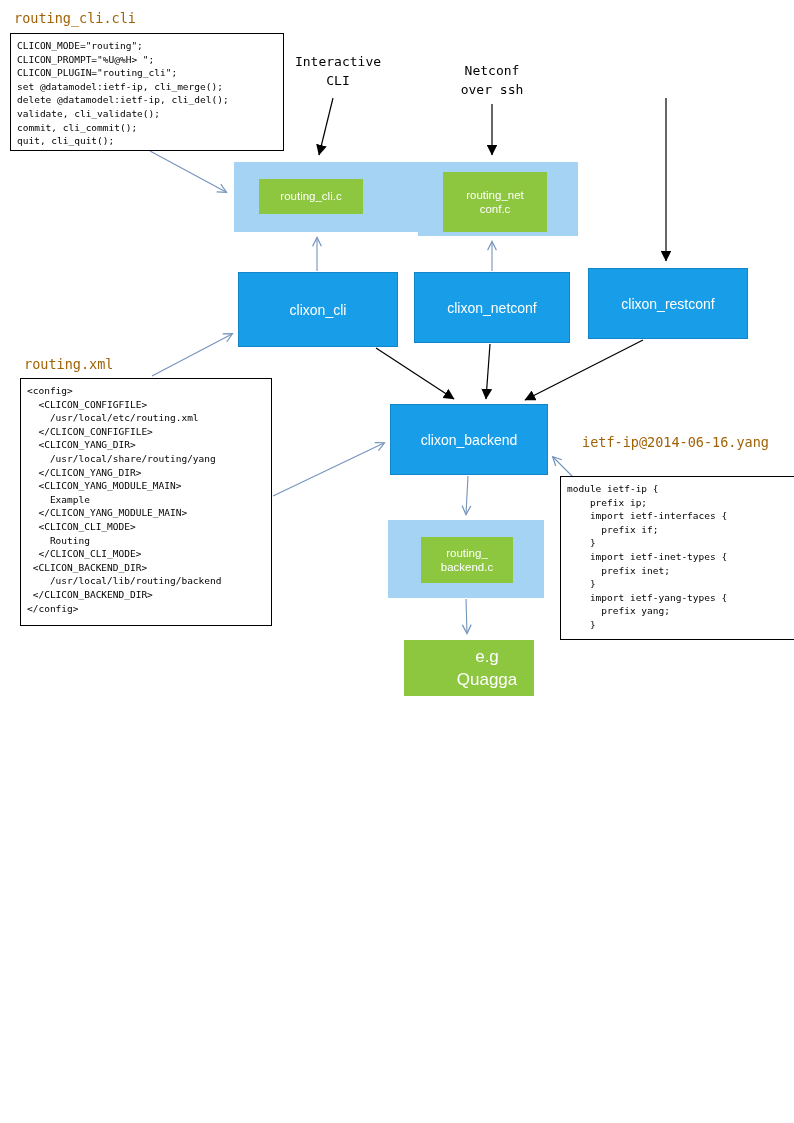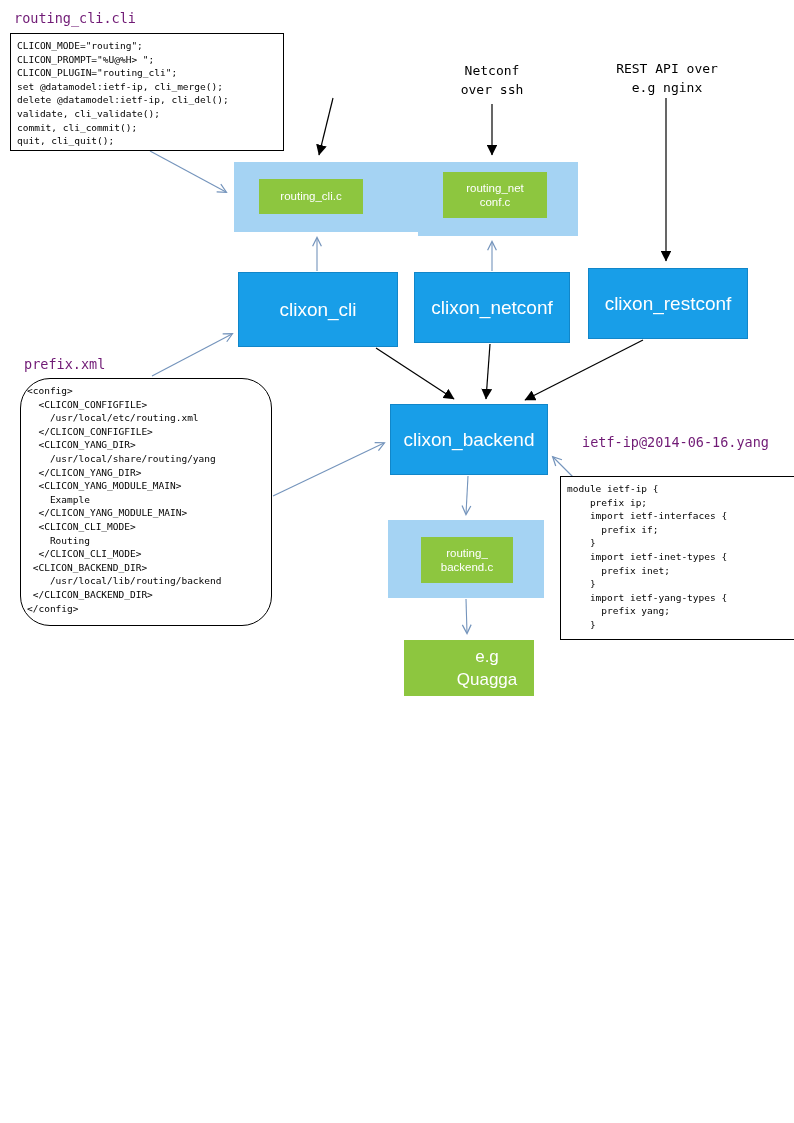--- a/index.html
+++ b/index.html
@@ -9,32 +9,32 @@
   svg.arrows { position:absolute; left:0; top:0; width:794px; height:1123px; z-index:1; pointer-events:none; }
 
   .code-box {
     position:absolute; z-index:2;
     background:#ffffff; border:1px solid #000000;
     font-family:"DejaVu Sans Mono", monospace;
     font-size:9.5px; line-height:13.6px;
     white-space:pre; color:#000; padding:5px 6px 3px 6px;
   }
   .section-label {
-    position:absolute; z-index:2; color:#701a75;
+    position:absolute; z-index:2; color:#a16207;
     font-family:"DejaVu Sans Mono", monospace; font-size:13.5px;
   }
   .flow-label {
     position:absolute; z-index:2; color:#000; text-align:center;
     font-family:"DejaVu Sans Mono", monospace; font-size:13px; line-height:18.5px;
     white-space:pre-line;
   }
   .node-blue {
     position:absolute; z-index:2;
     background:#189ee8; border:1px solid #1186c9;
-    color:#ffffff; font-family:"Liberation Sans", sans-serif; font-size:19px;
+    color:#ffffff; font-family:"Liberation Sans", sans-serif; font-size:14px;
     display:flex; align-items:center; justify-content:center; text-align:center;
   }
   .container-lightblue {
     position:absolute; z-index:2;
     background:#a5d3f3;
   }
   .node-green {
     position:absolute; z-index:3;
     background:#8dc63f;
     color:#ffffff; font-family:"Liberation Sans", sans-serif;
@@ -70,37 +70,37 @@
     <line x1="317" y1="271" x2="317" y2="238" stroke="#7494bc" stroke-width="1.1" marker-end="url(#mblue)"></line>
     <line x1="492" y1="271" x2="492" y2="242" stroke="#7494bc" stroke-width="1.1" marker-end="url(#mblue)"></line>
     <line x1="152" y1="376" x2="232" y2="334" stroke="#7494bc" stroke-width="1.1" marker-end="url(#mblue)"></line>
     <line x1="273" y1="496" x2="384" y2="443" stroke="#7494bc" stroke-width="1.1" marker-end="url(#mblue)"></line>
     <line x1="574" y1="478" x2="553" y2="457" stroke="#7494bc" stroke-width="1.1" marker-end="url(#mblue)"></line>
     <line x1="468" y1="476" x2="466" y2="514" stroke="#7494bc" stroke-width="1.1" marker-end="url(#mblue)"></line>
     <line x1="466" y1="599" x2="467" y2="633" stroke="#7494bc" stroke-width="1.1" marker-end="url(#mblue)"></line>
   </svg>
 
   <div class="section-label" style="left:14px; top:10px;">routing_cli.cli</div>
-  <div class="section-label" style="left:24px; top:356px;">prefix.xml</div>
+  <div class="section-label" style="left:24px; top:356px;">routing.xml</div>
   <div class="section-label" style="left:582px; top:434px;">ietf-ip@2014-06-16.yang</div>
 
+  <div class="flow-label" style="left:282px; top:53px; width:112px;">Interactive
+CLI</div>
   <div class="flow-label" style="left:437px; top:62px; width:110px;">Netconf
 over ssh</div>
-  <div class="flow-label" style="left:594px; top:60px; width:146px;">REST API over
-e.g nginx</div>
 
   <div class="code-box" style="left:10px; top:33px; width:274px; height:118px;">CLICON_MODE="routing";
 CLICON_PROMPT="%U@%H&gt; ";
 CLICON_PLUGIN="routing_cli";
 set @datamodel:ietf-ip, cli_merge();
 delete @datamodel:ietf-ip, cli_del();
 validate, cli_validate();
 commit, cli_commit();
 quit, cli_quit();</div>
-  <div class="code-box" style="left:20px; top:378px; width:252px; height:248px;border-radius:30px;">&lt;config&gt;
+  <div class="code-box" style="left:20px; top:378px; width:252px; height:248px;">&lt;config&gt;
   &lt;CLICON_CONFIGFILE&gt;
     /usr/local/etc/routing.xml
   &lt;/CLICON_CONFIGFILE&gt;
   &lt;CLICON_YANG_DIR&gt;
     /usr/local/share/routing/yang
   &lt;/CLICON_YANG_DIR&gt;
   &lt;CLICON_YANG_MODULE_MAIN&gt;
     Example
   &lt;/CLICON_YANG_MODULE_MAIN&gt;
   &lt;CLICON_CLI_MODE&gt;
@@ -120,21 +120,21 @@
     }
     import ietf-yang-types {
       prefix yang;
     }</div>
 
   <div class="container-lightblue" style="left:234px; top:162px; width:188px; height:70px;">
     <div class="node-green inner-green" style="left:25px; top:17px; width:104px; height:35px;">routing_cli.c</div>
   </div>
 
   <div class="container-lightblue" style="left:418px; top:162px; width:160px; height:74px;">
-    <div class="node-green inner-green" style="left:25px; top:10px; width:104px; height:46px;">routing_net
+    <div class="node-green inner-green" style="left:25px; top:10px; width:104px; height:60px;">routing_net
 conf.c</div>
   </div>
 
   <div class="container-lightblue" style="left:388px; top:520px; width:156px; height:78px;">
     <div class="node-green inner-green" style="left:33px; top:17px; width:92px; height:46px;">routing_
 backend.c</div>
   </div>
 
   <div class="node-blue" style="left:238px; top:272px; width:160px; height:75px;">clixon_cli</div>
   <div class="node-blue" style="left:414px; top:272px; width:156px; height:71px;">clixon_netconf</div>

